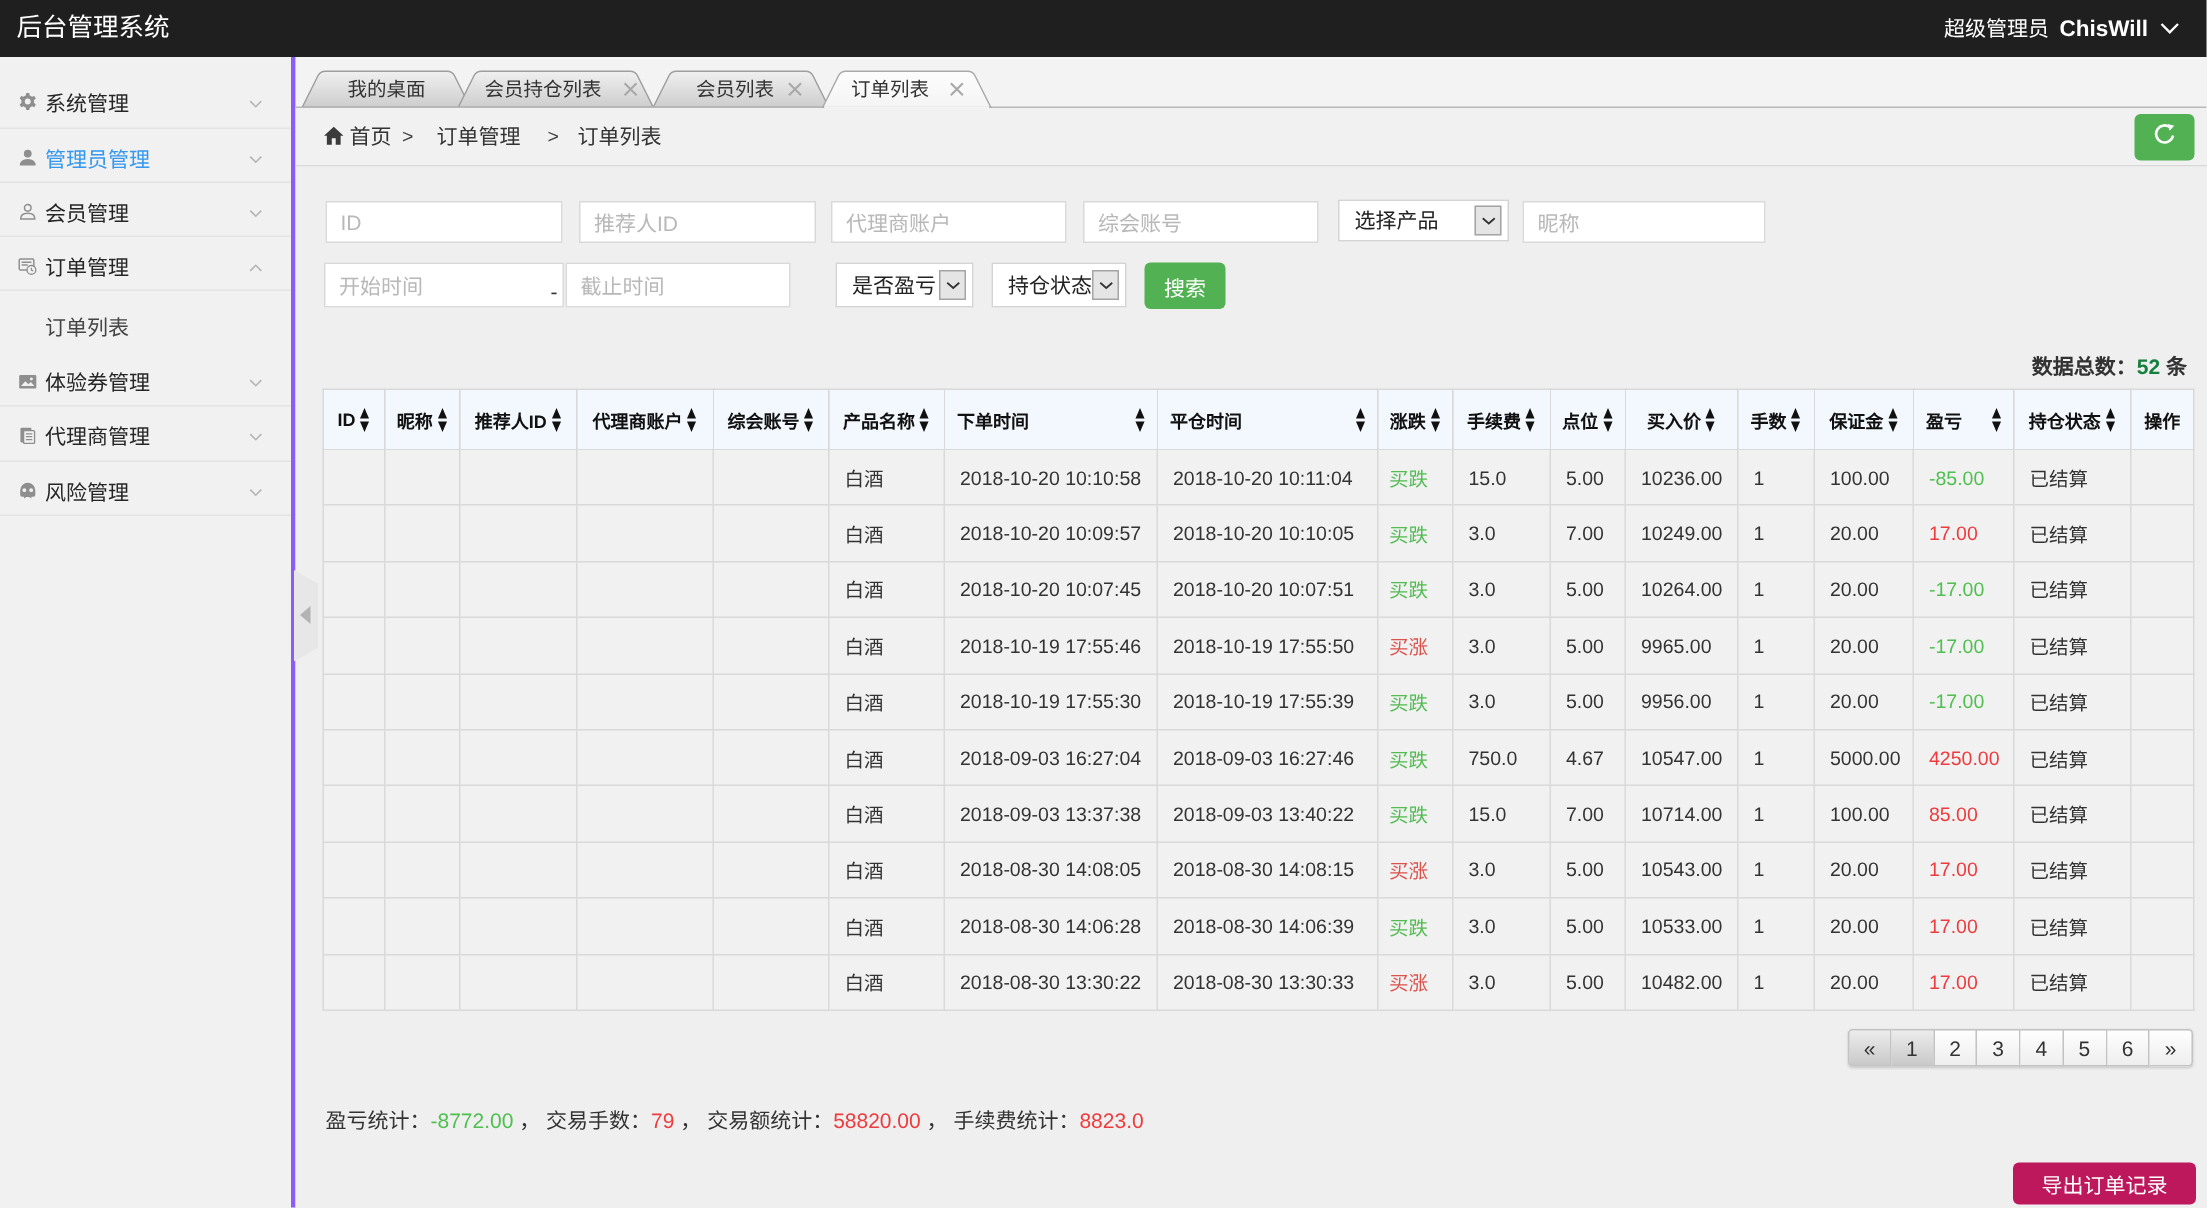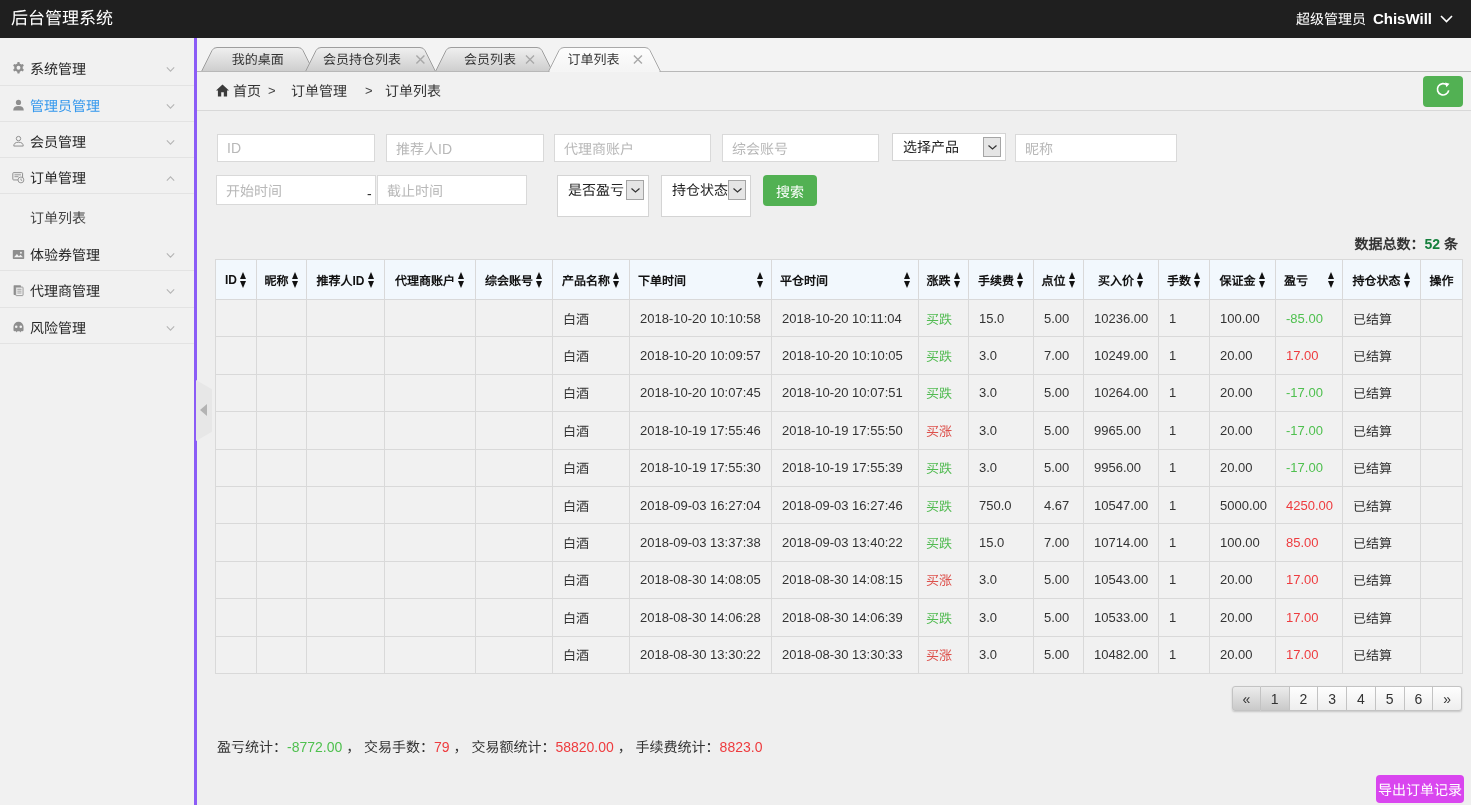--- a/index.html
+++ b/index.html
@@ -32,21 +32,21 @@
 .crumbs .hm { position:absolute; left:19px; top:12px; }
 .crumbs span.t1 { position:absolute; left:36px; }
 .crumbs span.s1 { position:absolute; left:71px; color:#444; font-size:13px; }
 .crumbs span.t2 { position:absolute; left:94px; }
 .crumbs span.s2 { position:absolute; left:168px; color:#444; font-size:13px; }
 .crumbs span.t3 { position:absolute; left:188px; }
 .refresh { position:absolute; right:8px; top:4px; width:40px; height:31px; background:#52b153; border:none; border-radius:4px; }
 
 .main { position:absolute; left:0; top:73px; width:1274px; height:694px; background:#efefef; }
 .inp { position:absolute; height:28px; border:1px solid #d9d9d9; background:#fff; font-size:14px; color:#b8b8b8; line-height:26px; padding-left:9px; }
-.sel { position:absolute; height:42px; border:1px solid #d4d4d4; background:#fff; font-size:14px; color:#222; line-height:28px; padding-left:10px; }
+.sel { position:absolute; height:30px; border:1px solid #d4d4d4; background:#fff; font-size:14px; color:#222; line-height:28px; padding-left:10px; }
 .sel .sq { position:absolute; right:4px; top:4px; width:18px; height:20px; background:#e5e5e5; border:1px solid #a5a5a5; }
 .sel .sq svg { position:absolute; left:3px; top:6px; }
 .dash { position:absolute; left:170px; top:75px; font-size:14px; color:#333; }
 .btn-search { position:absolute; left:566px; top:64px; width:54px; height:31px; background:#52b153; color:#fff; border:none; border-radius:4px; font-size:14px; font-family:"Liberation Sans",sans-serif; }
 .total { position:absolute; right:13px; top:122px; font-size:14px; font-weight:700; color:#333; }
 .total b { color:#15803d;margin-top:24px; }
 
 table.grid { position:absolute; left:18px; top:148px; width:1247px; border-collapse:collapse; table-layout:fixed; font-size:13px; }
 table.grid th { background:#f2f8fd; border:1px solid #d9d9d9; height:40px; font-size:12px; font-weight:700; color:#111; padding:0; text-align:center; position:relative; }
 table.grid th.tl { text-align:left; padding-left:8px; }
@@ -62,21 +62,21 @@
 .sort:before { content:""; position:absolute; left:0; top:0; border-left:3.5px solid transparent; border-right:3.5px solid transparent; border-bottom:7px solid #111; }
 .sort:after { content:""; position:absolute; left:0; bottom:0; border-left:3.5px solid transparent; border-right:3.5px solid transparent; border-top:7px solid #111; }
 
 .pager { position:absolute; right:9px; top:575px; height:25px; border-radius:3px; box-shadow:0 1px 2px rgba(0,0,0,0.18); font-size:14px; }
 .pager a { display:block; float:left; width:28.75px; height:25px; line-height:24px; text-align:center; color:#333; text-decoration:none; border:1px solid #c3c3c3; border-left:none; background:linear-gradient(#fefefe,#eeeeee); }
 .pager a:first-child { border-left:1px solid #c3c3c3; border-radius:3px 0 0 3px; }
 .pager a:last-child { border-radius:0 3px 3px 0; }
 .pager a.on, .pager a.dim { background:linear-gradient(#ececec,#c9c9c9); }
 
 .stats { position:absolute; left:20px; top:625px; font-size:14px; color:#333; }
-.btn-export { position:absolute; right:7px; top:664px; width:88px; height:28px; background:#d946ef; color:#fff; border:none; border-radius:4px; font-size:14px; font-family:"Liberation Sans",sans-serif; }
+.btn-export { position:absolute; right:7px; top:664px; width:122px; height:28px; background:#be185d; color:#fff; border:none; border-radius:4px; font-size:14px; font-family:"Liberation Sans",sans-serif; }
 </style>
 </head>
 <body>
 <div class="topbar">
   <span class="logo">后台管理系统</span>
   <span class="user">超级管理员<b>ChisWill</b><svg width="13" height="8" viewBox="0 0 13 8">
         <polyline points="1,1 6.5,6.5 12,1" fill="none" stroke="#fff" stroke-width="1.6"></polyline>
       </svg></span>
 </div>
 <div class="sidebar" id="sidebar">

